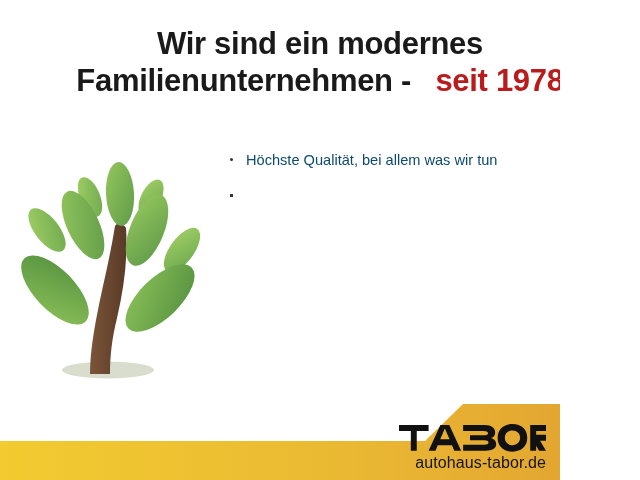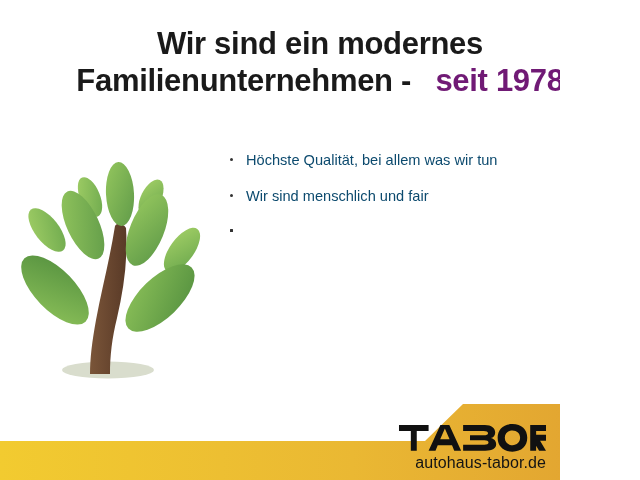--- a/index.html
+++ b/index.html
@@ -32,21 +32,21 @@
     font-weight: bold;
     font-size: 31px;
     letter-spacing: -0.3px;
     color: #1a1a1a;
     white-space: nowrap;
   }
   #headline .line {
     display: block;
   }
   #headline .accent {
-    color: #701a75;
+    color: #b91c1c;
     margin-left: 16px;
   }
 
   
   #bullet-list {
     position: absolute;
     left: 228px;
     top: 152px;
     width: 412px;
     margin: 0;
@@ -117,21 +117,21 @@
 
 <div id="slide">
 
   <div id="headline">
     <span class="line">Wir sind ein modernes</span>
     <span class="line"><span>Familienunternehmen - </span><span class="accent">seit 1978</span></span>
   </div>
 
   <ul id="bullet-list">
     <li><span class="dot"></span><span>Höchste Qualität, bei allem was wir tun</span></li>
-    <li><span class="dot"></span><span>Wir sind menschlich und fair</span></li>
+    <li><span class="dot"></span></li>
     <li><span class="dot"></span></li>
     <li><span class="dot"></span></li>
     <li><span class="dot"></span></li>
     <li><span class="dot"></span></li>
   </ul>
 
   <svg id="tree-illustration" viewBox="0 0 200 228">
     <defs>
       <linearGradient id="lfA" x1="0" y1="0" x2="1" y2="1">
         <stop offset="0%" stop-color="#a2cf66"></stop>

